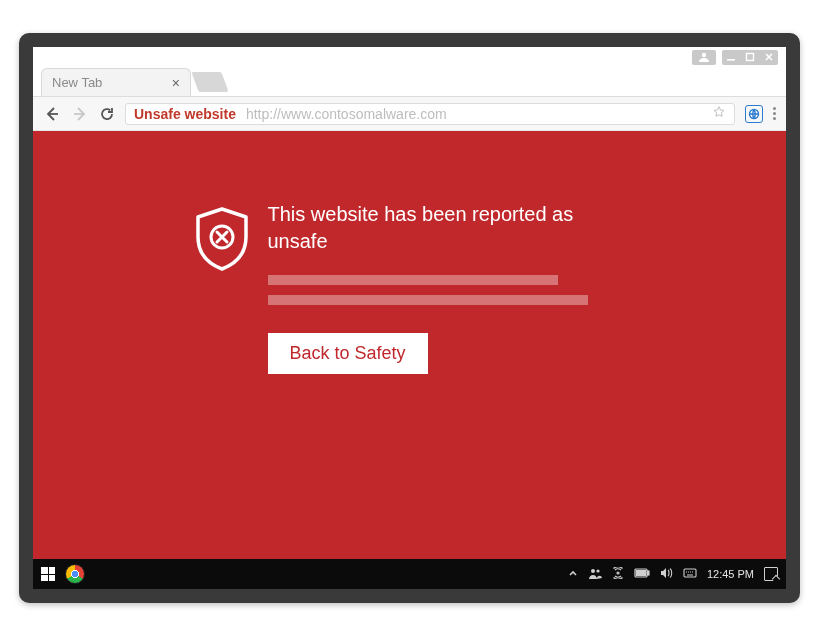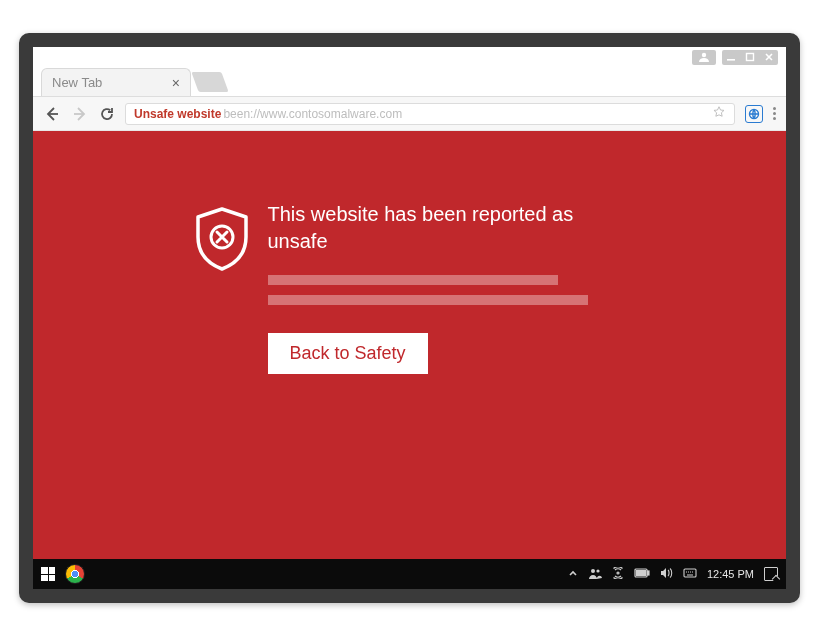--- a/index.html
+++ b/index.html
@@ -104,22 +104,22 @@
   .nav-icon.disabled { color: #bbb; }
   .omnibox {
     flex: 1;
     height: 22px;
     border: 1px solid #dcdcdc;
     border-radius: 3px;
     background: #fff;
     display: flex;
     align-items: center;
     padding: 0 8px;
-    gap: 2px;
-    font-size: 12px;
+    gap: 10px;
+    font-size: 14px;
     overflow: hidden;
   }
   .omnibox .warn { color: #c0392b; font-weight: 600; white-space: nowrap; }
   .omnibox .url { color: #bdbdbd; white-space: nowrap; }
   .omnibox .star { margin-left: auto; color: #bbb; }
   .ext-icon {
     width: 18px; height: 18px;
     border: 1.5px solid #2a7bd1;
     border-radius: 3px;
     display:flex; align-items:center; justify-content:center;
@@ -254,21 +254,21 @@
           </svg>
       </span>
       <span class="nav-icon">
         <svg width="16" height="16" viewBox="0 0 16 16" fill="none" stroke="#555" stroke-width="1.8">
             <path d="M13 8a5 5 0 1 1-1.8-3.8"></path>
             <path d="M13 2v4h-4"></path>
           </svg>
       </span>
       <div class="omnibox">
         <span class="warn">Unsafe website</span>
-        <span class="url">been://www.contosomalware.com</span>
+        <span class="url">http://www.contosomalware.com</span>
         <span class="star">
           <svg width="14" height="14" viewBox="0 0 24 24" fill="none" stroke="#bbb" stroke-width="1.6">
               <path d="M12 3l2.6 5.6 6 .6-4.5 4.1 1.3 6L12 16.9 6.6 19.3l1.3-6L3.4 9.2l6-.6z"></path>
             </svg>
         </span>
       </div>
       <span class="ext-icon">
         <svg width="12" height="12" viewBox="0 0 12 12" fill="none" stroke="#2a7bd1" stroke-width="1.4">
             <circle cx="6" cy="6" r="4.5"></circle>
             <path d="M2 6h8M6 2c1.6 1.2 1.6 6.8 0 8M6 2c-1.6 1.2-1.6 6.8 0 8"></path>

